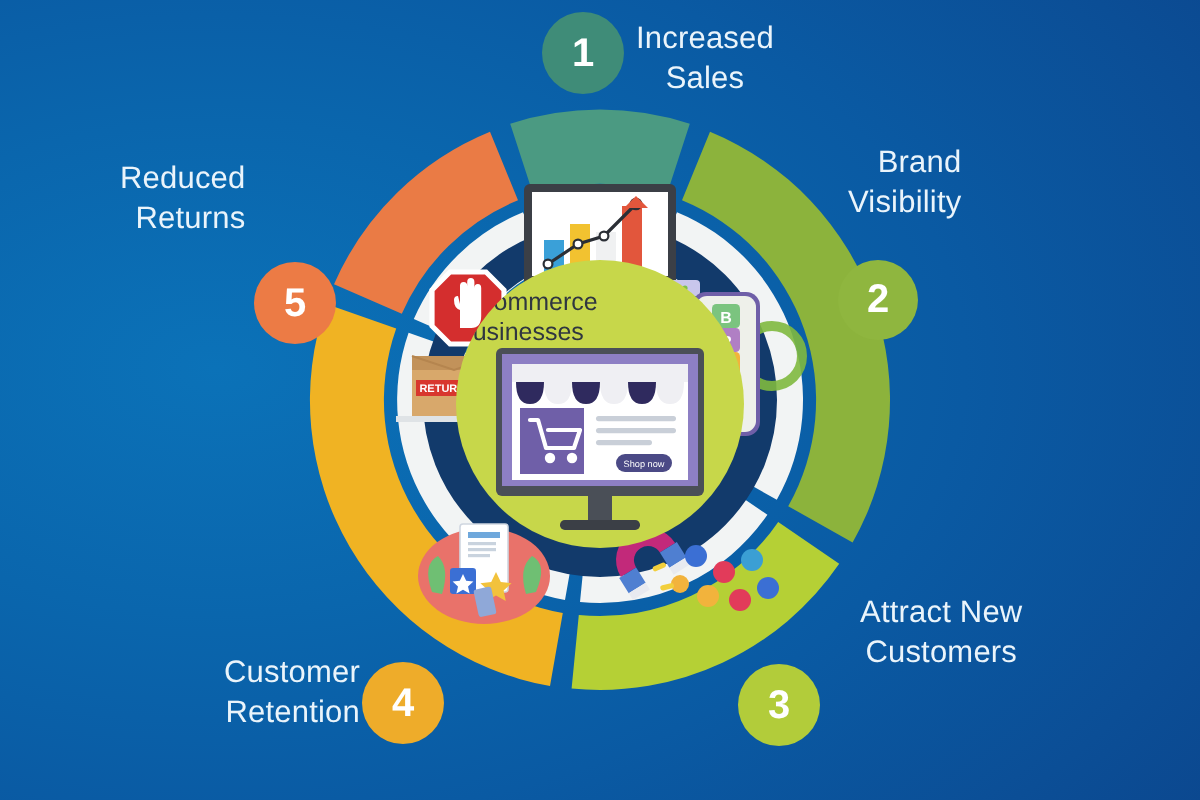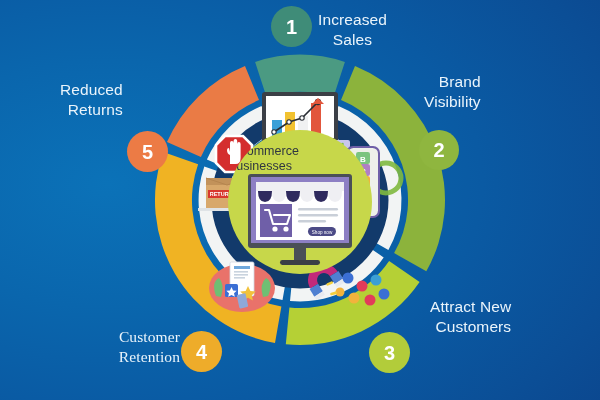--- a/index.html
+++ b/index.html
@@ -56,22 +56,22 @@
   .olabel {
     position: absolute;
     color: #eaf4fb;
     font-size: 15.5px;
     line-height: 1.28;
     letter-spacing: 0.1px;
     white-space: pre-line;
   }
   .olabel-1 { left: 318px; top: 10px;  text-align: center; }
   .olabel-2 { left: 424px; top: 72px;  text-align: right; }
-  .olabel-3 { left: 430px; top: 297px; text-align: right; }
-  .olabel-4 { left: 98px;  top: 327px; text-align: right; width: 82px; font-family: Liberation Serif, serif; }
+  .olabel-3 { left: 430px; top: 297px; text-align: center; }
+  .olabel-4 { left: 98px;  top: 327px; text-align: right; width: 82px; }
   .olabel-5 { left: 60px;  top: 80px;  text-align: right; }
   
   #hub {
     position: absolute;
     left: 228px;
     top: 130px;
     width: 144px;
     height: 144px;
   }
   #hub-disc {

